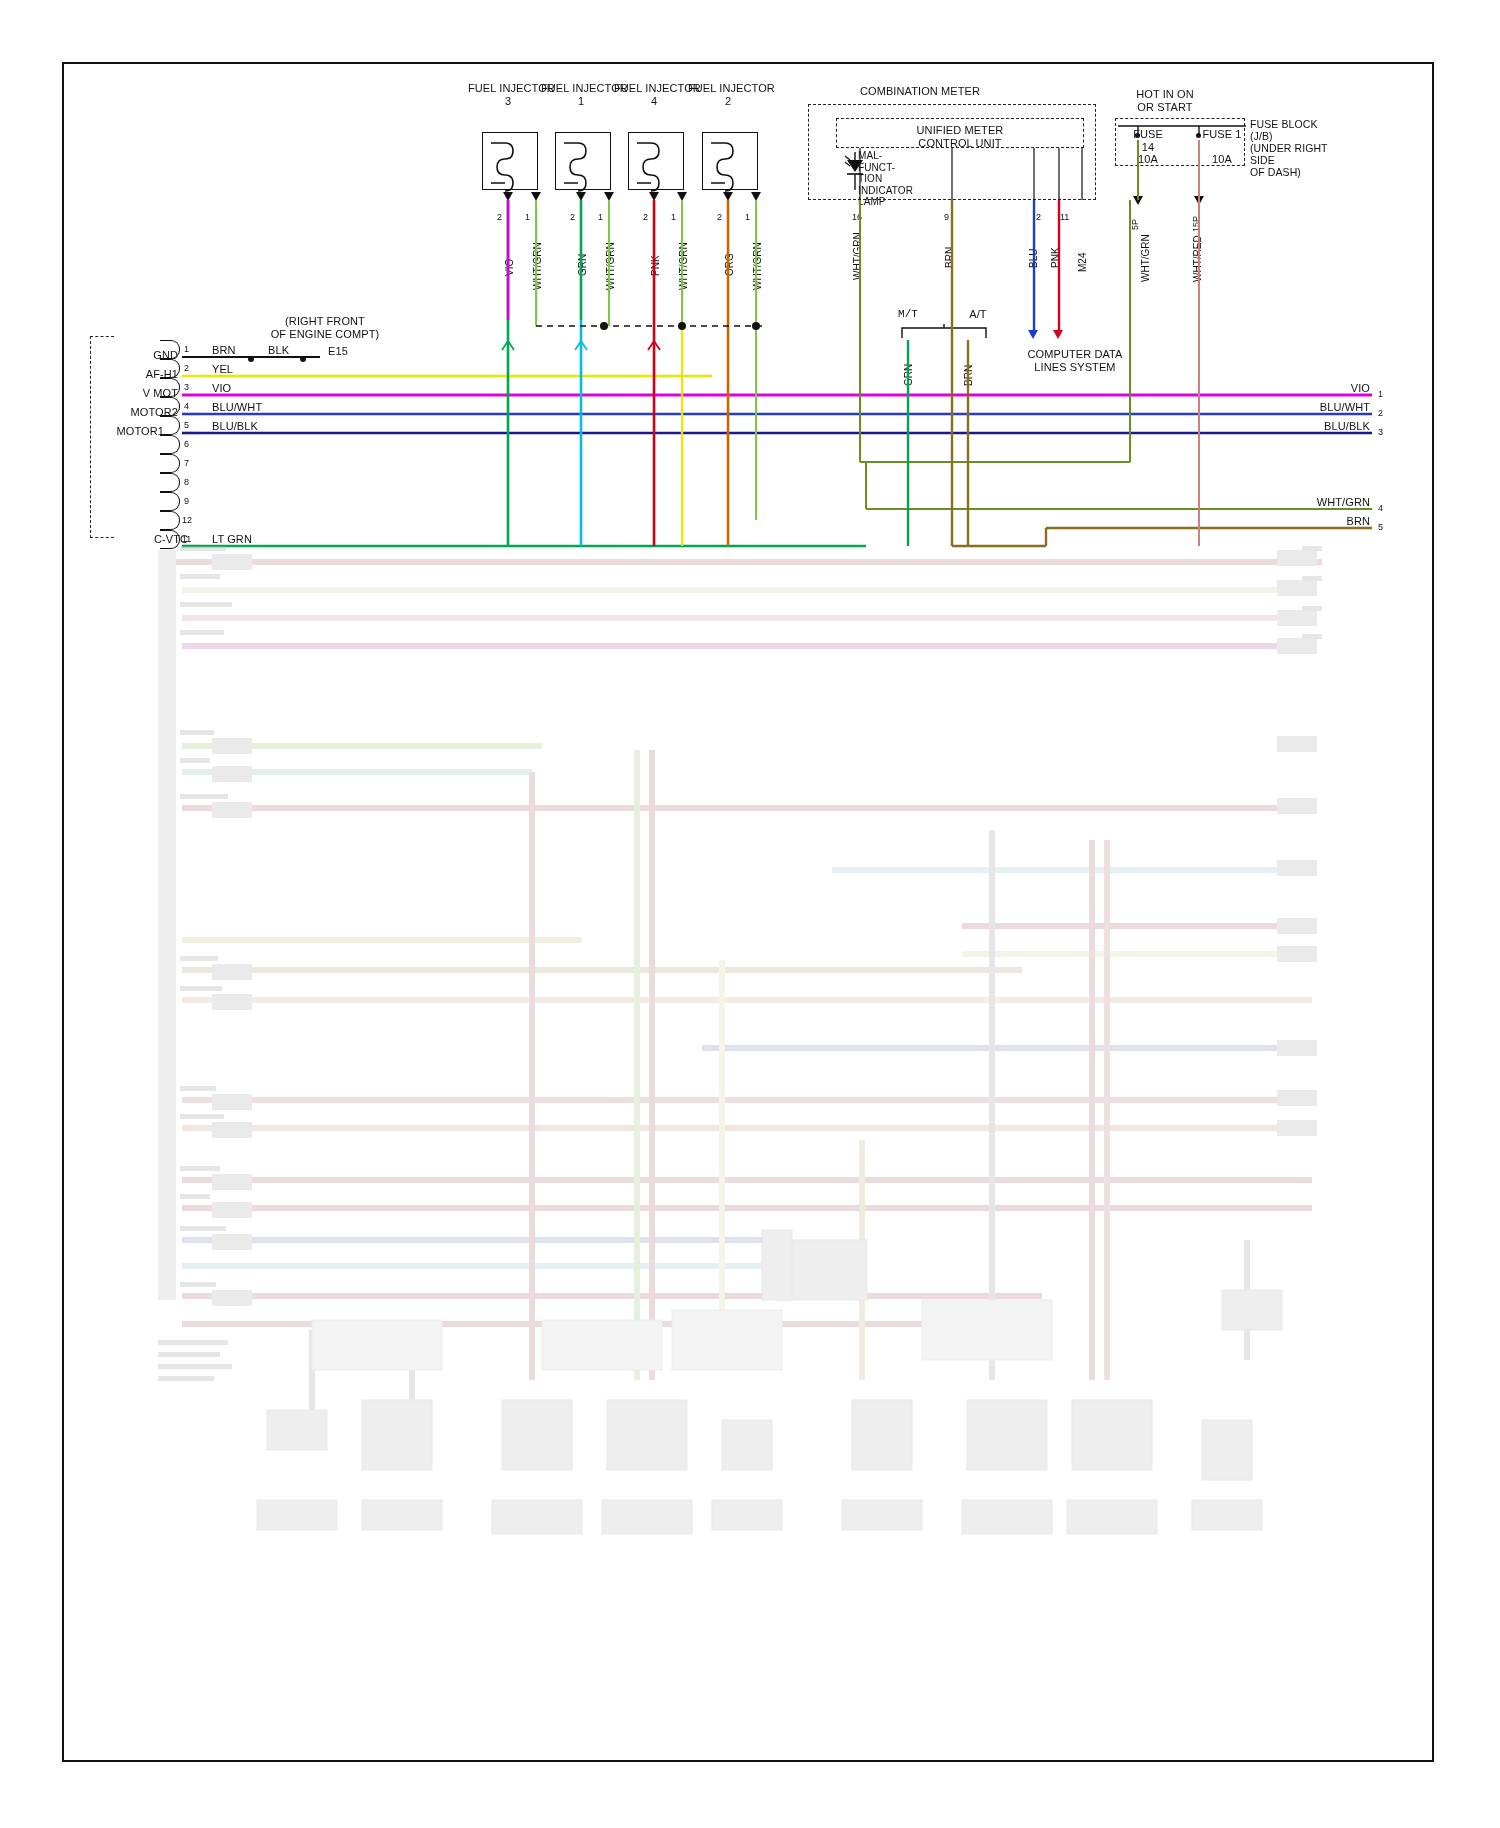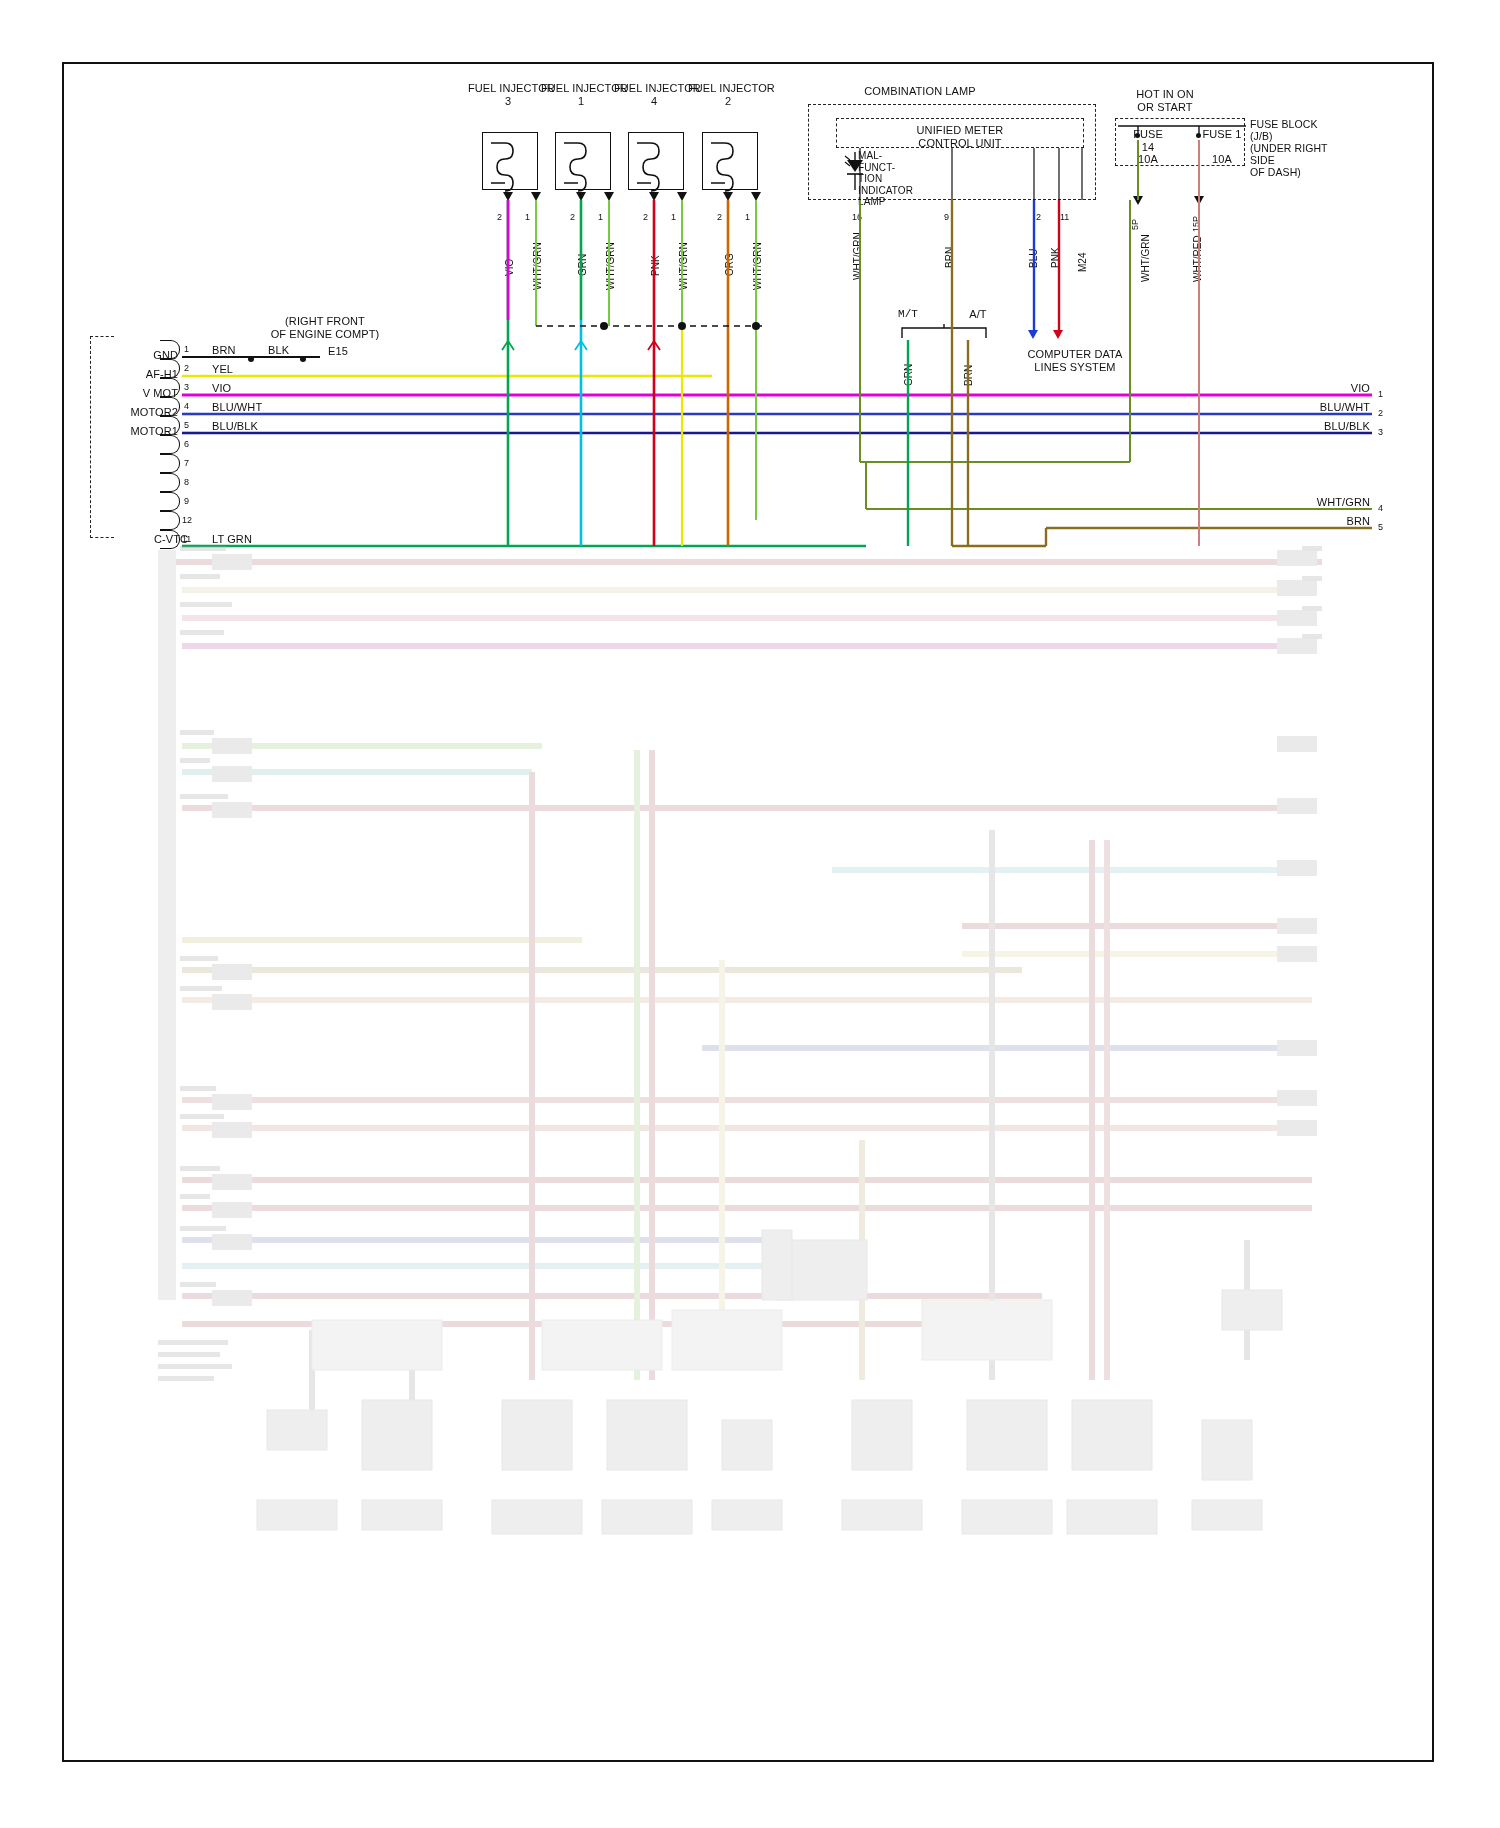--- a/index.html
+++ b/index.html
@@ -177,21 +177,21 @@
 
     <div class="vert" style="left:504px; top:276px;">VIO</div>
     <div class="vert" style="left:532px; top:290px;">WHT/GRN</div>
     <div class="vert" style="left:577px; top:276px;">GRN</div>
     <div class="vert" style="left:605px; top:290px;">WHT/GRN</div>
     <div class="vert" style="left:650px; top:276px;">PNK</div>
     <div class="vert" style="left:678px; top:290px;">WHT/GRN</div>
     <div class="vert" style="left:724px; top:276px;">ORG</div>
     <div class="vert" style="left:752px; top:290px;">WHT/GRN</div>
 
-    <div class="lbl c" style="left:800px; top:85px; width:240px;">COMBINATION LAMP</div>
+    <div class="lbl c" style="left:800px; top:85px; width:240px;">COMBINATION METER</div>
     <div class="dash-box" style="left:808px; top:104px; width:288px; height:96px;"></div>
     <div class="dash-box" style="left:836px; top:118px; width:248px; height:30px;"></div>
     <div class="lbl c" style="left:836px; top:124px; width:248px; white-space:normal;">
       UNIFIED METER<br>CONTROL UNIT
     </div>
     <div class="lbl" style="left:858px; top:150px; width:80px; white-space:normal; font-size:10px;">
       MAL-<br>FUNCT-<br>TION<br>INDICATOR<br>LAMP
     </div>
 
     <svg style="position:absolute; left:842px; top:150px;" width="26" height="44">
@@ -267,21 +267,21 @@
       <div class="rung" style="top:133px;"></div>
       <div class="rung" style="top:152px;"></div>
       <div class="rung" style="top:171px;"></div>
       <div class="rung" style="top:190px;"></div>
     </div>
 
     <div class="lbl r" style="left:82px; top:349px; width:96px;">GND</div>
     <div class="lbl r" style="left:82px; top:368px; width:96px;">AF-H1</div>
     <div class="lbl r" style="left:82px; top:387px; width:96px;">V MOT</div>
     <div class="lbl r" style="left:82px; top:406px; width:96px;">MOTOR2</div>
-    <div class="lbl r" style="left:82px; top:425px; width:96px;">MOTOR1</div>
+    <div class="lbl r" style="left:68px; top:425px; width:96px;">MOTOR1</div>
     <div class="lbl r" style="left:92px; top:533px; width:96px;">C-VTC</div>
 
     <div class="pin-num" style="left:184px; top:344px;">1</div>
     <div class="pin-num" style="left:184px; top:363px;">2</div>
     <div class="pin-num" style="left:184px; top:382px;">3</div>
     <div class="pin-num" style="left:184px; top:401px;">4</div>
     <div class="pin-num" style="left:184px; top:420px;">5</div>
     <div class="pin-num" style="left:184px; top:439px;">6</div>
     <div class="pin-num" style="left:184px; top:458px;">7</div>
     <div class="pin-num" style="left:184px; top:477px;">8</div>

